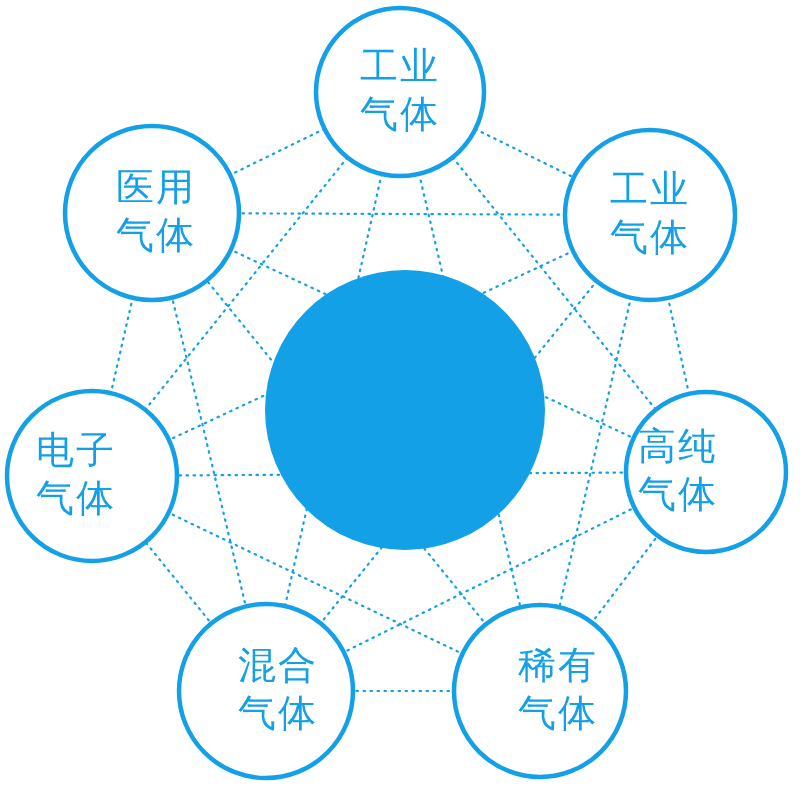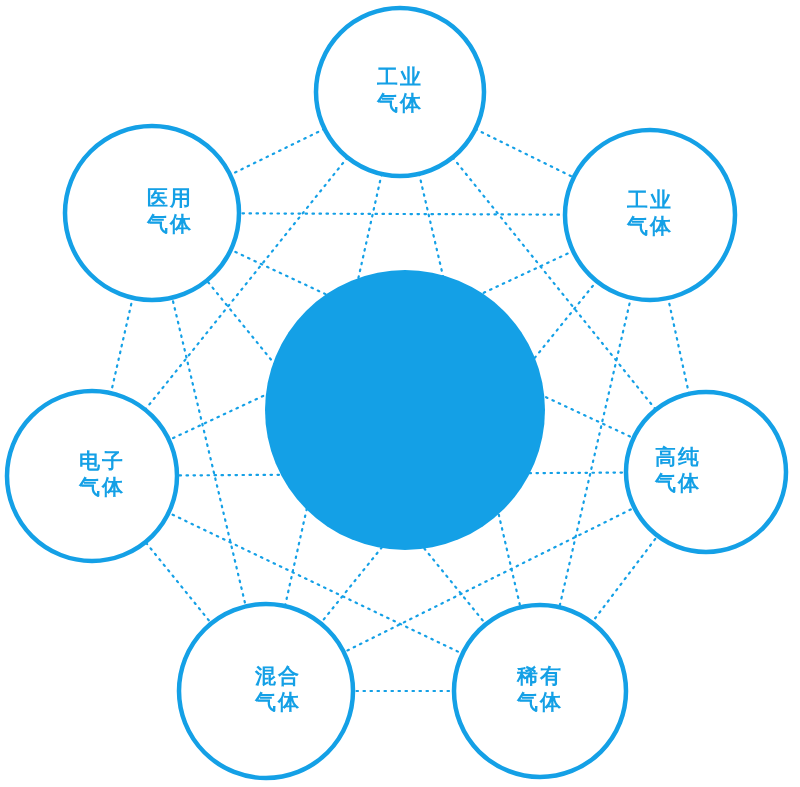--- a/index.html
+++ b/index.html
@@ -33,22 +33,22 @@
   }
   .node-circle {
     fill: #ffffff;
     stroke: #14a0e6;
     stroke-width: 4.5;
   }
   .node-label {
     position: absolute;
     transform: translate(-50%, -50%);
     color: #14a0e6;
-    font-size: 21px;
-    font-weight: bold;
+    font-size: 38px;
+    font-weight: normal;
     line-height: 1.25;
     text-align: center;
     white-space: pre-line;
     letter-spacing: 2px;
     user-select: none;
   }
 </style>
 </head>
 <body>
 
@@ -93,25 +93,25 @@
 
   <div class="node-label" style="left:400px; top:90px">工业
 气体</div>
 
   <div class="node-label" style="left:650px; top:213px">工业
 气体</div>
 
   <div class="node-label" style="left:678px; top:470px">高纯
 气体</div>
 
-  <div class="node-label" style="left:540px; top:689px">稀有
+  <div class="node-label" style="left:558px; top:689px">稀有
 气体</div>
 
   <div class="node-label" style="left:278px; top:689px">混合
 气体</div>
 
-  <div class="node-label" style="left:102px; top:474px">电子
+  <div class="node-label" style="left:76px; top:474px">电子
 气体</div>
 
-  <div class="node-label" style="left:170px; top:211px">医用
+  <div class="node-label" style="left:156px; top:211px">医用
 气体</div>
 
 </div>
 
 </body></html>

